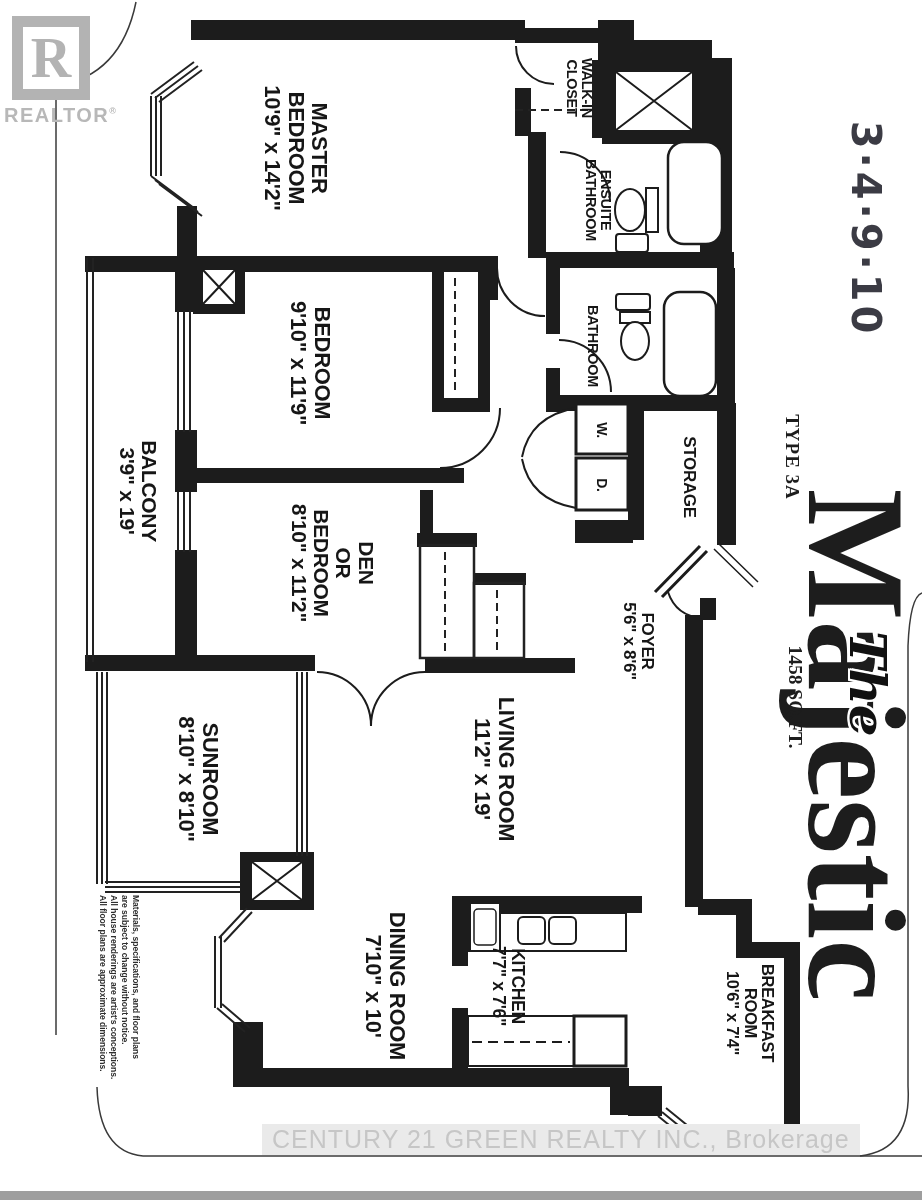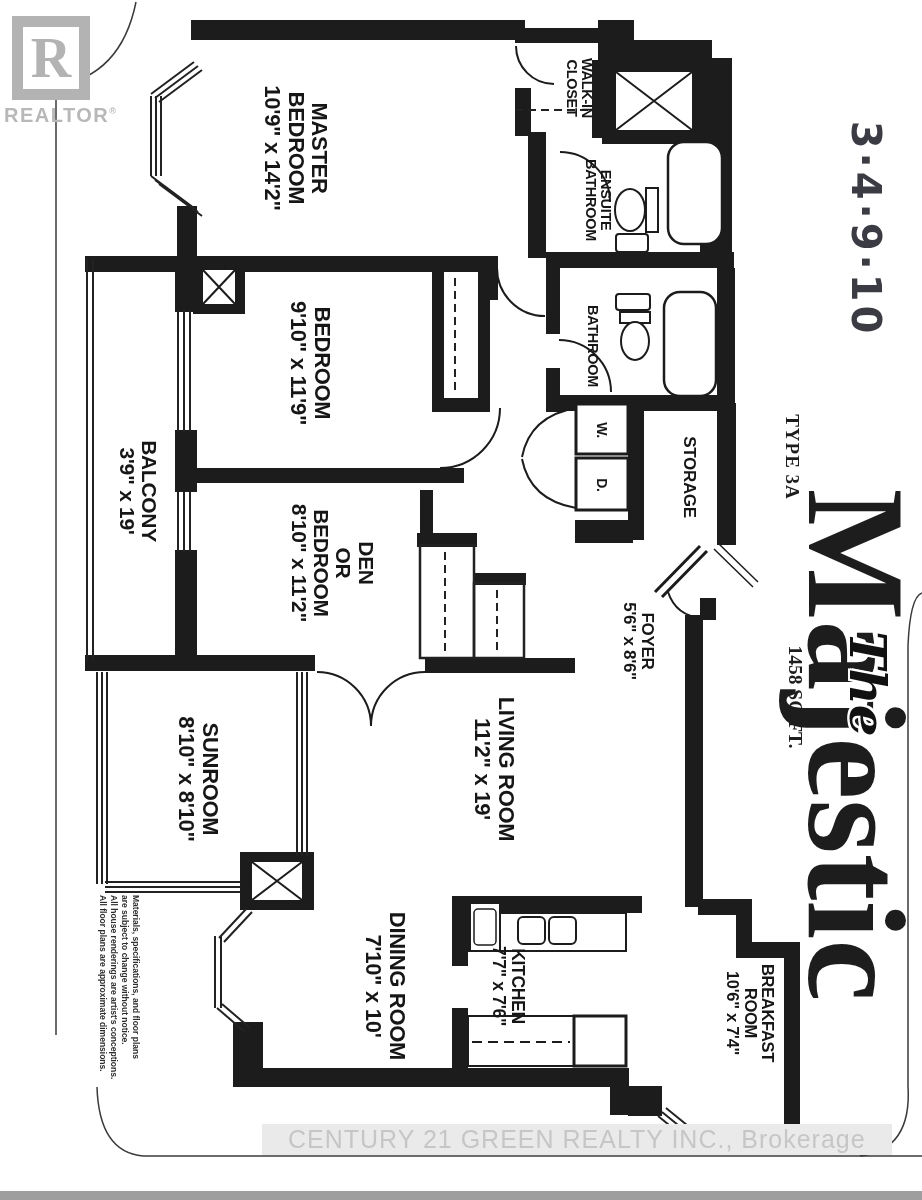--- a/index.html
+++ b/index.html
@@ -24,21 +24,21 @@
        letter-spacing:1.5px;color:#b8b8b8;}
   .rlogo-text sup{font-size:9px;}
   
   .handwriting{font-family:"DejaVu Sans",sans-serif;font-weight:bold;color:#3b3b44;
        letter-spacing:4px;white-space:nowrap;}
   
   .disclaimer{position:absolute;left:17px;top:971px;width:200px;height:48px;transform:rotate(90deg);
        font-size:8.5px;line-height:1.28;color:#2e2e2e;font-weight:bold;}
   
   .watermark{position:absolute;left:262px;top:1124px;font-size:25px;letter-spacing:1px;
-       color:#c6c6c6;background:#eaeaea;padding:1px 26px;white-space:nowrap;}
+       color:#c6c6c6;background:#eaeaea;padding:1px 10px;white-space:nowrap;}
   .bottombar{position:absolute;left:0;top:1191px;width:922px;height:9px;background:#9e9e9e;}
 </style>
 </head>
 <body>
 
 <div class="plan">
 
   <svg class="walls" width="922" height="1200" viewBox="0 0 922 1200">
 
     <g fill="#1c1c1c">

